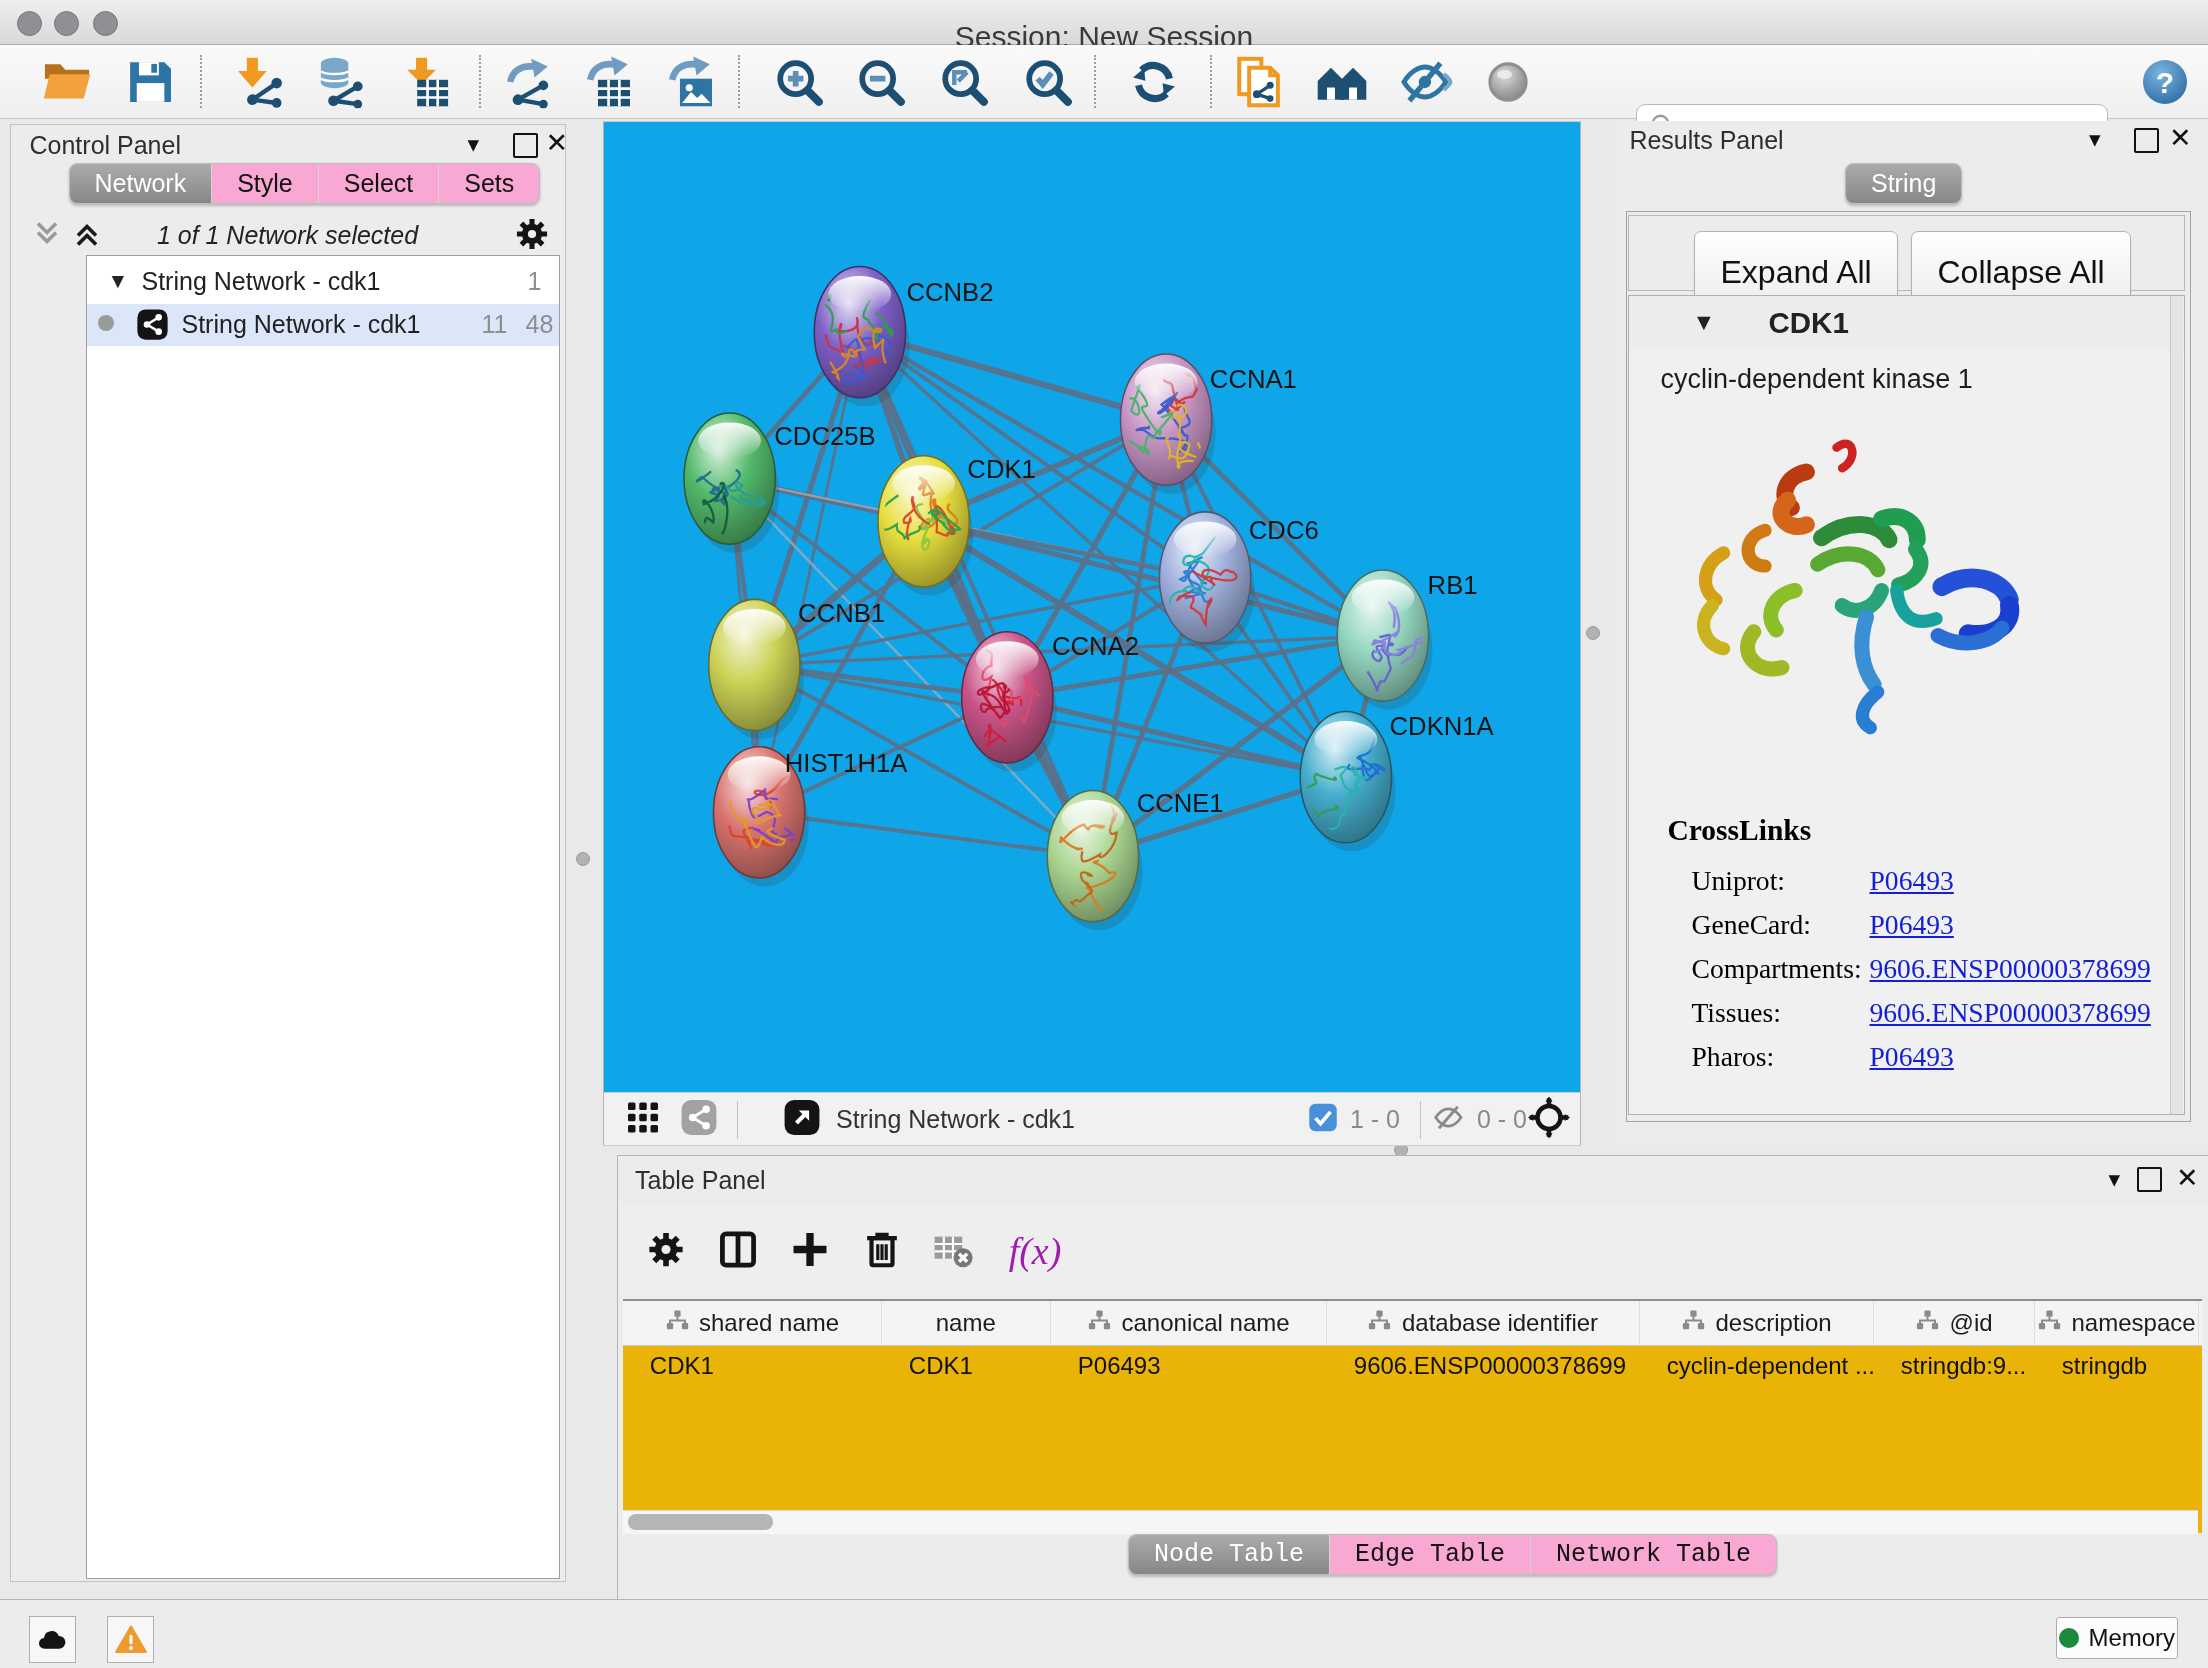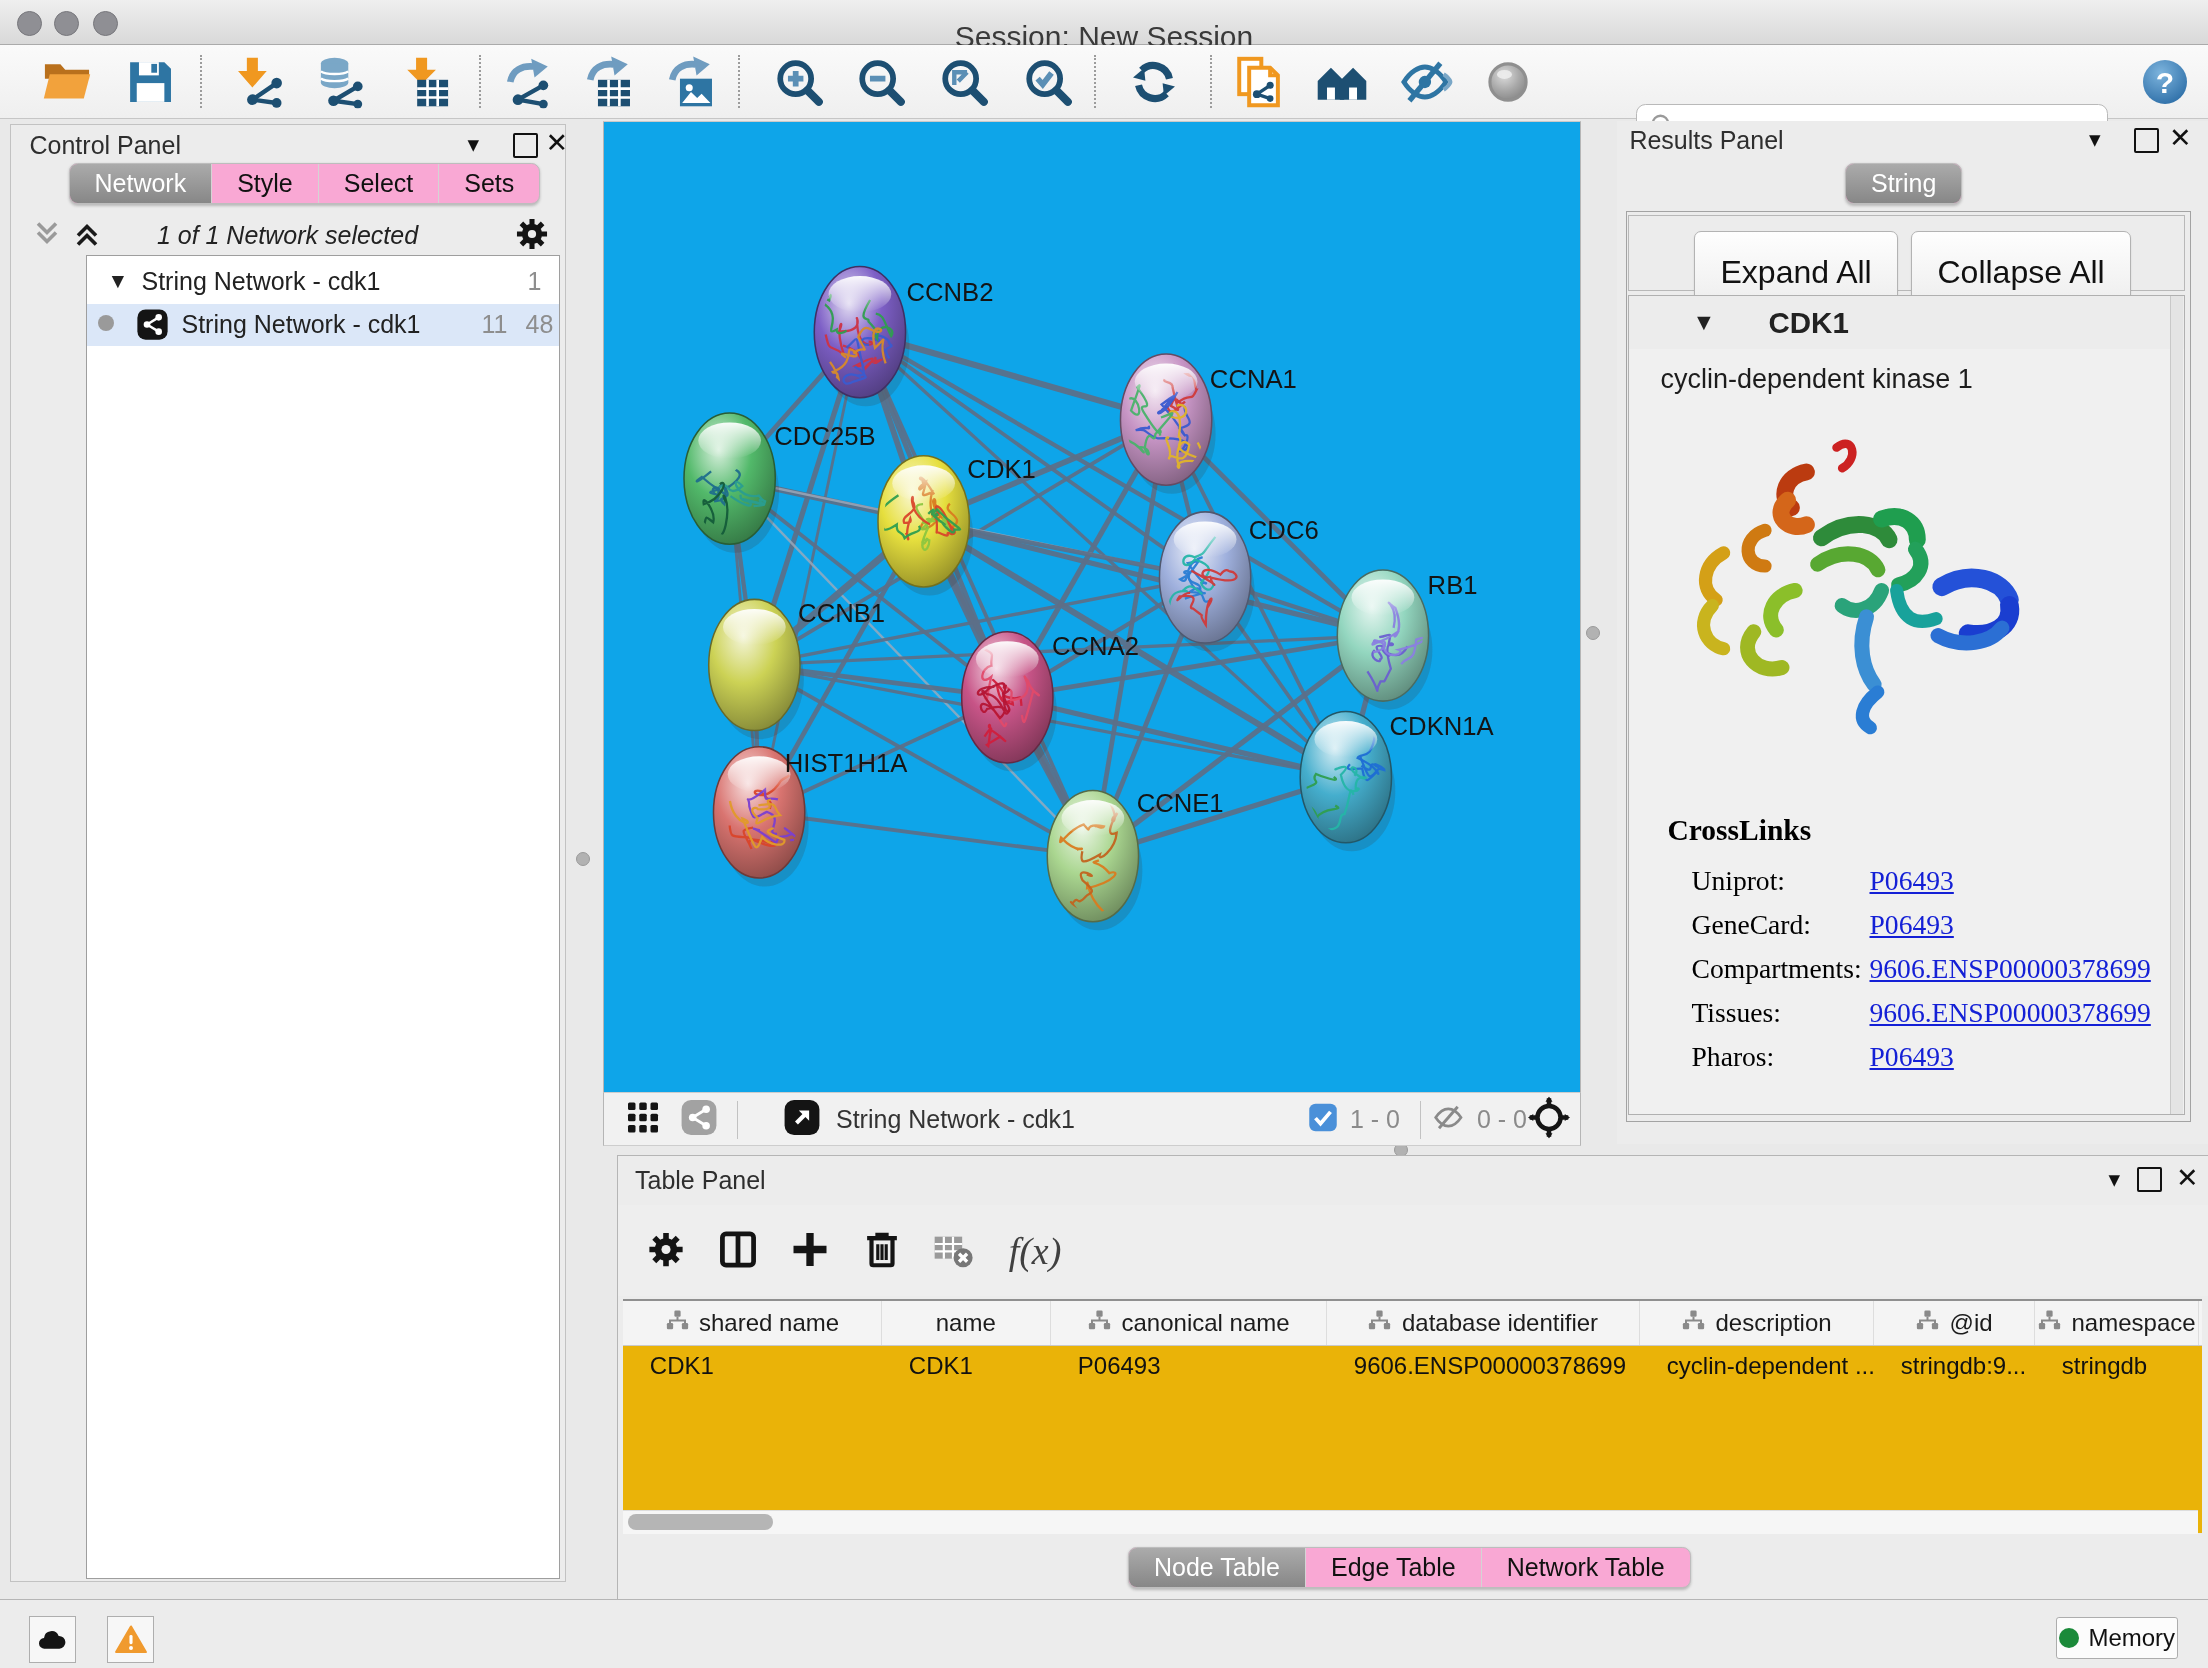--- a/index.html
+++ b/index.html
@@ -52,29 +52,29 @@
   .cl-head{position:absolute;left:38px;top:518px;font-family:"Liberation Serif","DejaVu Serif",serif;font-weight:bold;font-size:29.5px;color:#000;}
   .cl-rows{position:absolute;left:62px;top:569px;width:476px;}
   .cl-row{height:44px;font-family:"Liberation Serif","DejaVu Serif",serif;font-size:27.6px;position:relative;}
   .cl-label{color:#000;}
   .cl-link{position:absolute;left:178px;top:0;color:#1420d6;text-decoration:underline;}
   .rp-scroll{position:absolute;right:1.9px;top:0;width:11.4px;height:100%;background:#e4e4e4;border-left:1px solid #c8c8c8;}
   
   .table-panel{position:absolute;left:617px;top:1155px;width:1591px;height:444px;background:#ececec;border-top:1px solid #b5b5b5;border-left:1px solid #b5b5b5;box-sizing:border-box;}
   .tp-toolbar{position:absolute;left:0;top:49px;width:100%;height:91px;background:#eeeeee;}
   .tp-ico{position:absolute;top:50%;transform:translate(-50%,-50%);}
-  .fx{font-family:"Liberation Serif","DejaVu Serif",serif;font-style:italic;font-size:38px;color:#404040;}
+  .fx{font-family:"Liberation Serif","DejaVu Serif",serif;font-style:italic;font-size:38px;color:#a21caf;}
   .dtable{position:absolute;left:4.8px;top:143px;width:1579px;height:234px;background:#eab308;border-top:2.9px solid #8f8f8f;box-sizing:border-box;}
   .thead{display:flex;height:44px;background:#f4f4f4;border-bottom:1.9px solid #c9c9c9;}
   .th{display:flex;align-items:center;justify-content:center;gap:9.5px;font-size:24px;color:#1c1c1c;border-right:1px solid #ddd;box-sizing:border-box;overflow:hidden;white-space:nowrap;}
   .trow{display:flex;height:40px;}
   .td{display:flex;align-items:center;font-size:24px;color:#111;padding-left:27px;box-sizing:border-box;overflow:hidden;white-space:nowrap;}
   .hscroll{position:absolute;left:4.8px;top:354px;width:1575px;height:23px;background:#f6f6f6;border-top:1px solid #ddd;}
   .hthumb{position:absolute;left:5.7px;top:2.9px;width:145px;height:16px;background:#b5b5b5;border-radius:8.6px;}
-  .tp-tabs{position:absolute;left:510px;top:391px;}
+  .tp-tabs{position:absolute;left:510px;top:378px;font-family:Liberation Mono, monospace;}
   
   .statusbar{position:absolute;left:0;top:1599px;width:100%;height:69px;background:#ececec;border-top:1px solid #b5b5b5;}
   .sb-btn{position:absolute;top:16px;width:45px;height:45px;background:#f7f7f7;border:1px solid #aeaeae;display:flex;align-items:center;justify-content:center;}
   .mem-btn{position:absolute;right:30px;top:17px;width:120px;height:40px;background:#fcfcfc;border:1px solid #adadad;border-radius:2.9px;display:flex;align-items:center;justify-content:center;gap:9.5px;font-size:24px;color:#111;}
   .mem-dot{width:20px;height:20px;border-radius:50%;background:#1b8a3a;}
   .handle-dot{position:absolute;width:12.4px;height:12.4px;border-radius:50%;background:#b2b2b2;border:1px solid #9a9a9a;}
 </style>
 </head>
 <body>
 

